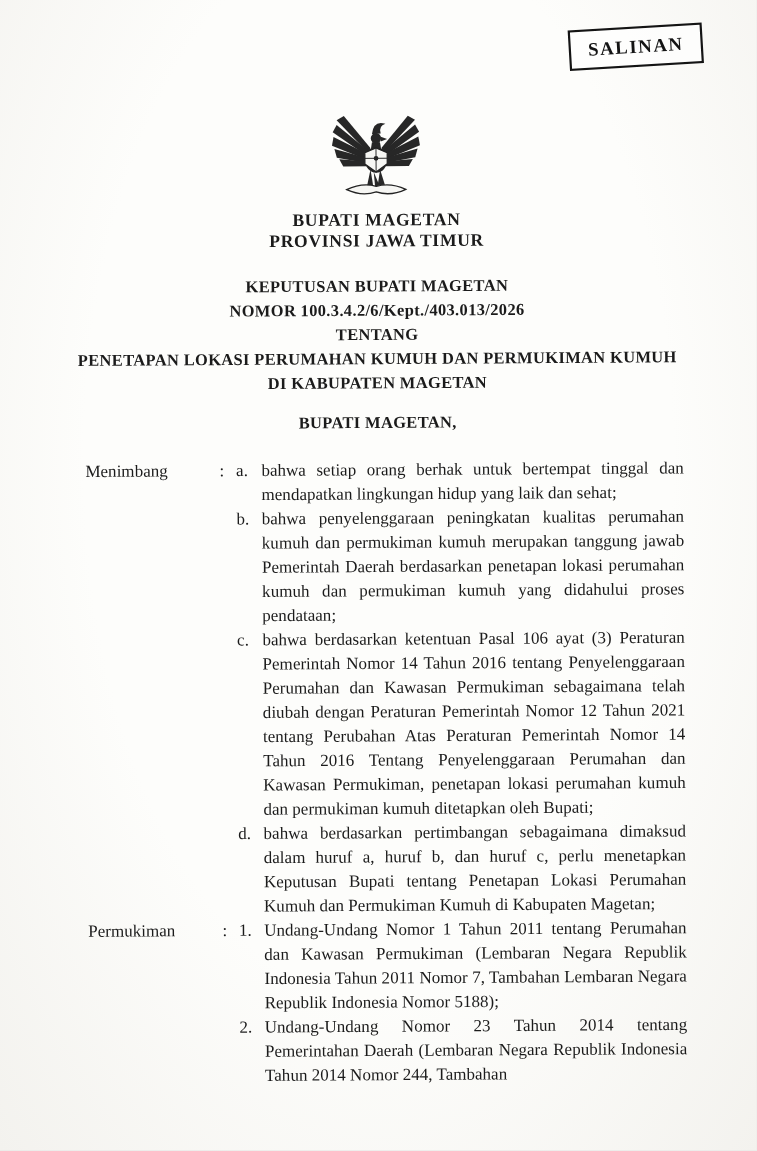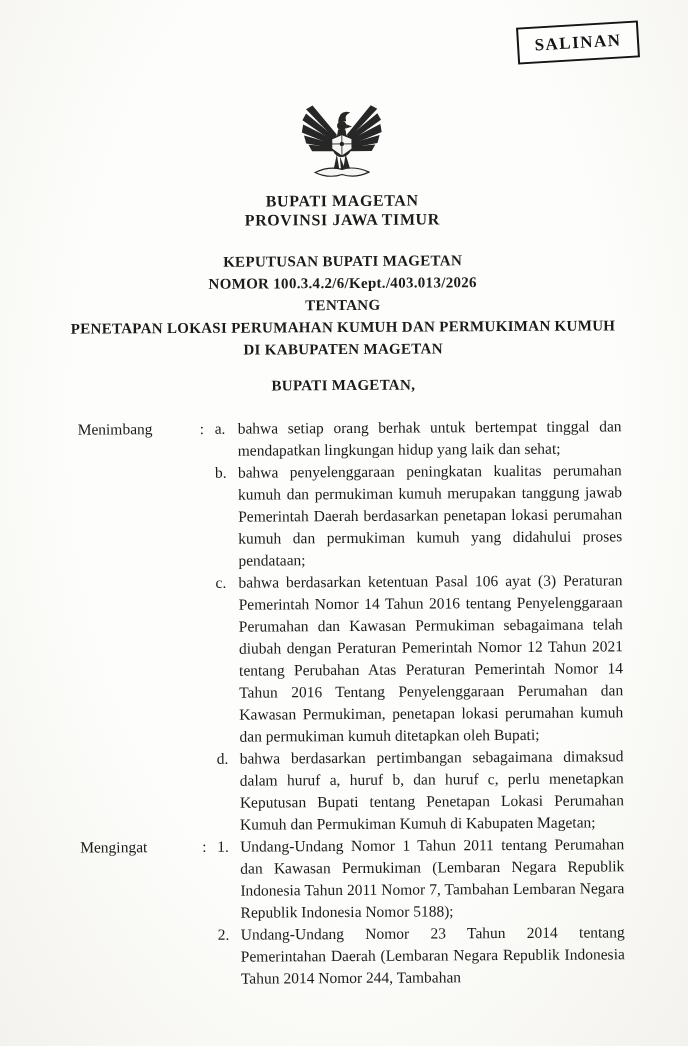--- a/index.html
+++ b/index.html
@@ -121,21 +121,21 @@
             <div class="item-text">bahwa berdasarkan ketentuan Pasal 106 ayat (3) Peraturan Pemerintah Nomor 14 Tahun 2016 tentang Penyelenggaraan Perumahan dan Kawasan Permukiman sebagaimana telah diubah dengan Peraturan Pemerintah Nomor 12 Tahun 2021 tentang Perubahan Atas Peraturan Pemerintah Nomor 14 Tahun 2016 Tentang Penyelenggaraan Perumahan dan Kawasan Permukiman, penetapan lokasi perumahan kumuh dan permukiman kumuh ditetapkan oleh Bupati;</div>
           </div>
           <div class="item">
             <div class="item-marker">d.</div>
             <div class="item-text">bahwa berdasarkan pertimbangan sebagaimana dimaksud dalam huruf a, huruf b, dan huruf c, perlu menetapkan Keputusan Bupati tentang Penetapan Lokasi Perumahan Kumuh dan Permukiman Kumuh di Kabupaten Magetan;</div>
           </div>
         </div>
       </div>
 
       <div class="clause">
-        <div class="clause-label">Mengingat</div>
+        <div class="clause-label">Permukiman</div>
         <div class="clause-colon">:</div>
         <div class="clause-items">
           <div class="item">
             <div class="item-marker">1.</div>
             <div class="item-text">Undang-Undang Nomor 1 Tahun 2011 tentang Perumahan dan Kawasan Permukiman (Lembaran Negara Republik Indonesia Tahun 2011 Nomor 7, Tambahan Lembaran Negara Republik Indonesia Nomor 5188);</div>
           </div>
           <div class="item">
             <div class="item-marker">2.</div>
             <div class="item-text">Undang-Undang Nomor 23 Tahun 2014 tentang Pemerintahan Daerah (Lembaran Negara Republik Indonesia Tahun 2014 Nomor 244, Tambahan</div>
           </div>

